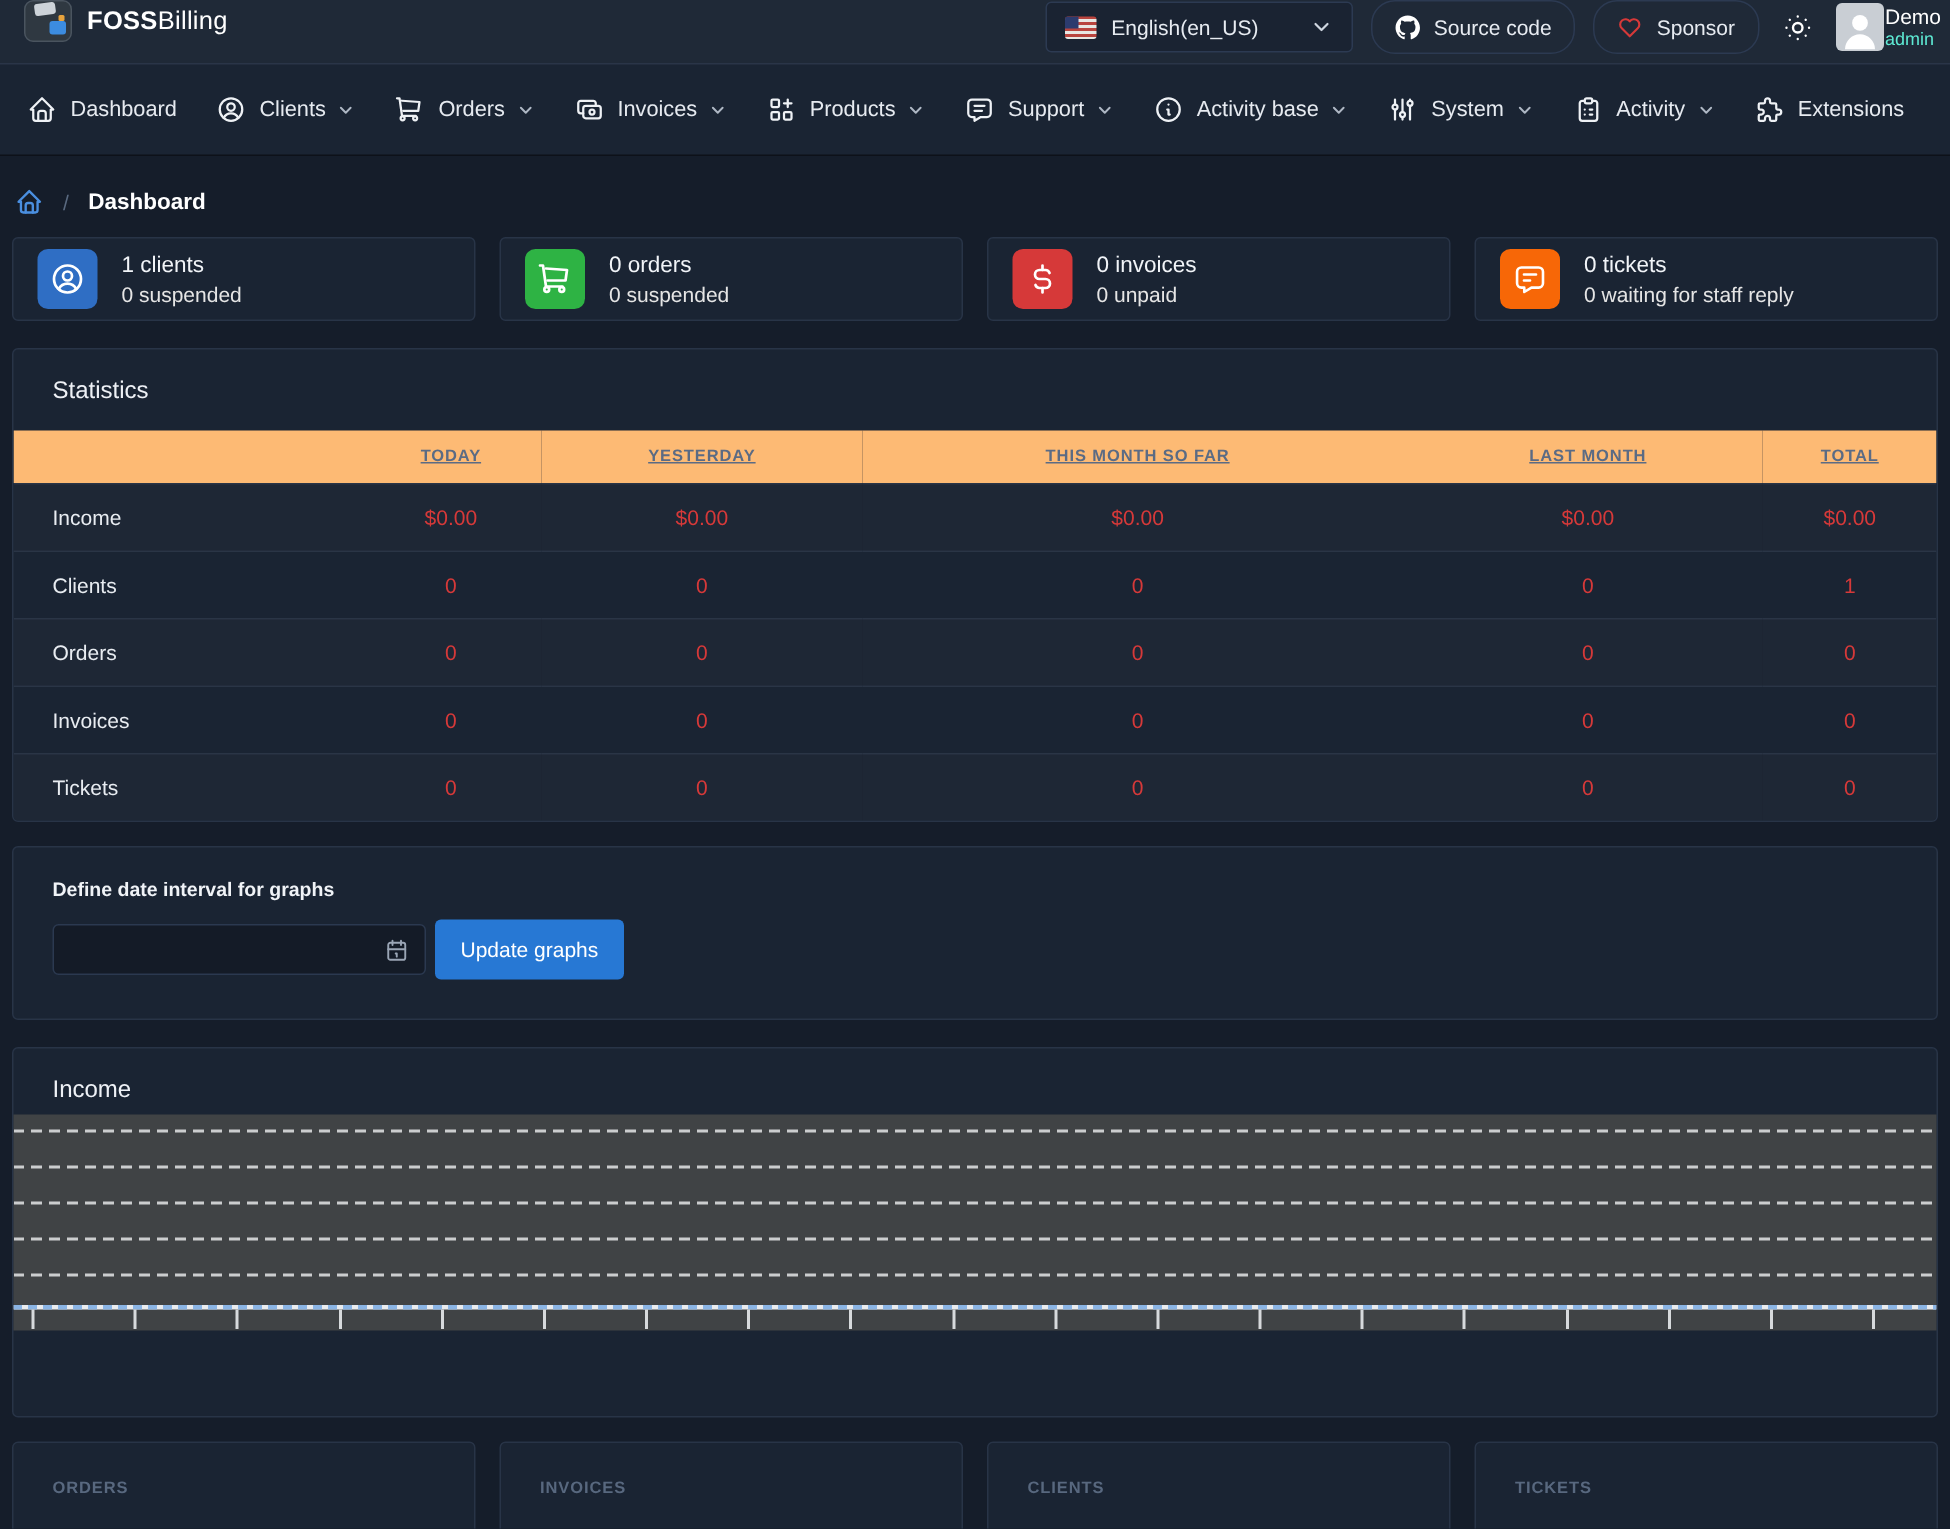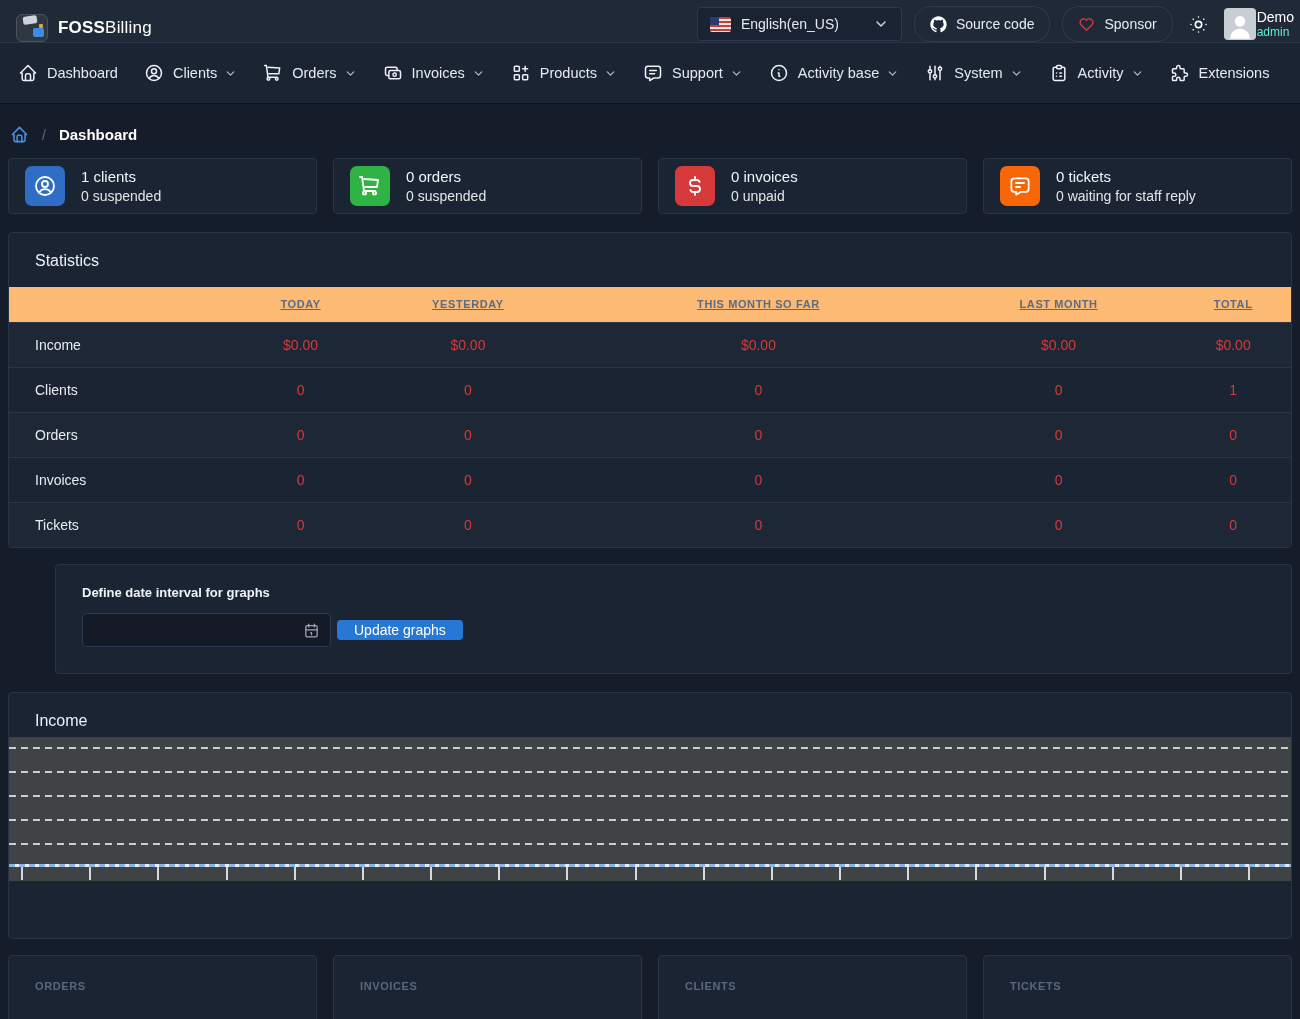--- a/index.html
+++ b/index.html
@@ -7,21 +7,21 @@
   body {
     background:#151d2a;
     font-family:"Liberation Sans", sans-serif;
     color:#dce1e8;
     font-size:14px;
   }
   svg { display:block; }
 
   
   .topbar {
-    height:42px; background:#1f2937; display:flex; align-items:flex-end;
+    height:42px; background:#1f2937; display:flex; align-items:flex-start;
     padding:0 6px 0 16px; gap:12px;
   }
   .brand { display:flex; align-items:center; gap:10px; }
   .logo { position:relative; width:32px; height:28px; }
   .logo .body { position:absolute; inset:0; background:#2f3841; border:1px solid #4a545f; border-radius:6px; }
   .logo .card-light { position:absolute; top:2px; left:7px; width:14px; height:8px; background:#cdd3d9; border-radius:2px; transform:rotate(-8deg); }
   .logo .card-blue { position:absolute; right:4px; bottom:5px; width:11px; height:9px; background:#3c8ce0; border-radius:2px; }
   .logo .dot-orange { position:absolute; right:5px; top:10px; width:4px; height:4px; background:#e8a33d; border-radius:1px; }
   .brand-text { font-size:17px; color:#fff; letter-spacing:.2px; }
   .brand-text b { font-weight:700; }
@@ -79,31 +79,31 @@
   table { width:100%; border-collapse:collapse; }
   thead th {
     height:35px; background:#fdba74; color:#5b6b84; font-size:11px; font-weight:700;
     text-transform:uppercase; letter-spacing:.6px; text-align:center;text-decoration:underline;
   }
   thead th:first-child { text-align:left; padding-left:26px; }
   tbody td { height:45px; text-align:center; color:#d63939; font-size:14px; border-top:1px solid #2a3546; }
   tbody td.rowlabel { text-align:left; padding-left:26px; color:#e8ecf1; }
   tbody tr:nth-child(odd) { background:#1e2735; }
 
-  .interval-card { margin-top:16px; padding:20px 26px 26px 26px;margin-left:47px; }
+  .interval-card { margin-top:16px; padding:20px 26px 26px 26px; }
   .interval-label { font-size:13px; font-weight:700; color:#f0f3f7; margin-bottom:13px; }
   .interval-row { display:flex; align-items:center; }
   .date-input {
     width:249px; height:34px; background:#141b27; border:1px solid #2b3950; border-radius:4px;
     display:flex; align-items:center; padding:0 10px;
   }
   .date-input input { flex:1; background:transparent; border:none; outline:none; color:#e7ebf1; font-family:"Liberation Sans",sans-serif; font-size:14px; }
   .date-input .cal { color:#9aa5b5; }
   .btn-primary {
-    height:20px; margin-left:6px; padding:0 17px; background:#2778d4; color:#fff; border:none;
+    height:40px; margin-left:6px; padding:0 17px; background:#2778d4; color:#fff; border:none;
     border-radius:4px; font-size:14px; font-family:"Liberation Sans",sans-serif; cursor:pointer;
   }
 
   .income-card { margin-top:18px; padding-bottom:57px; }
   .chart-area { position:relative; height:144px; background:#404345; margin-top:7px; overflow:hidden; }
   .gridline { position:absolute; left:0; right:0; height:2px;
     background:repeating-linear-gradient(90deg,#cbcdce 0 7px, transparent 7px 12px); }
   .axis-line { position:absolute; left:0; right:0; top:127px; height:3px; background:#e9ebed; }
   .axis-blue { position:absolute; left:0; right:0; top:127px; height:3px;
     background:repeating-linear-gradient(90deg,#8ab4e4 0 6px, transparent 6px 10px); }

